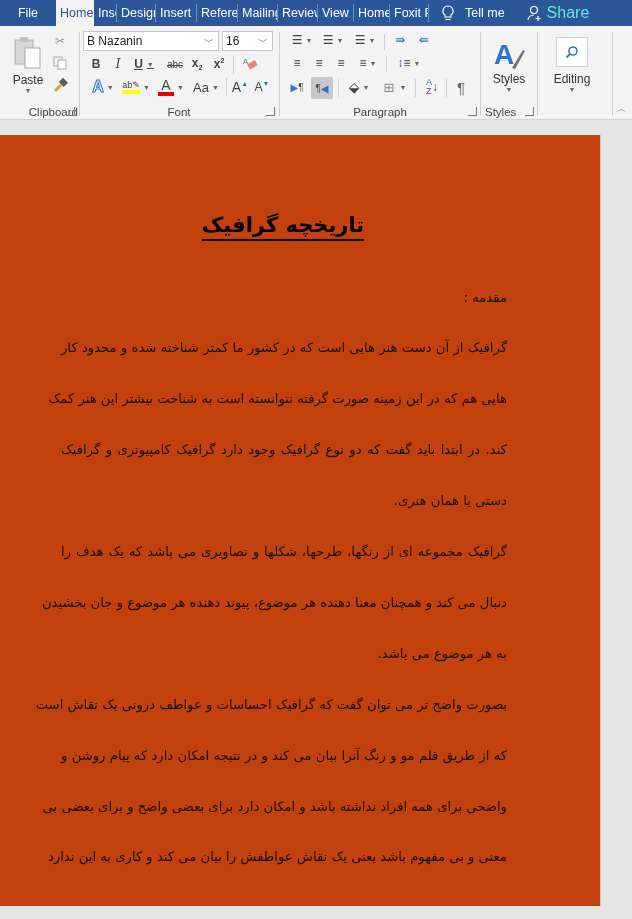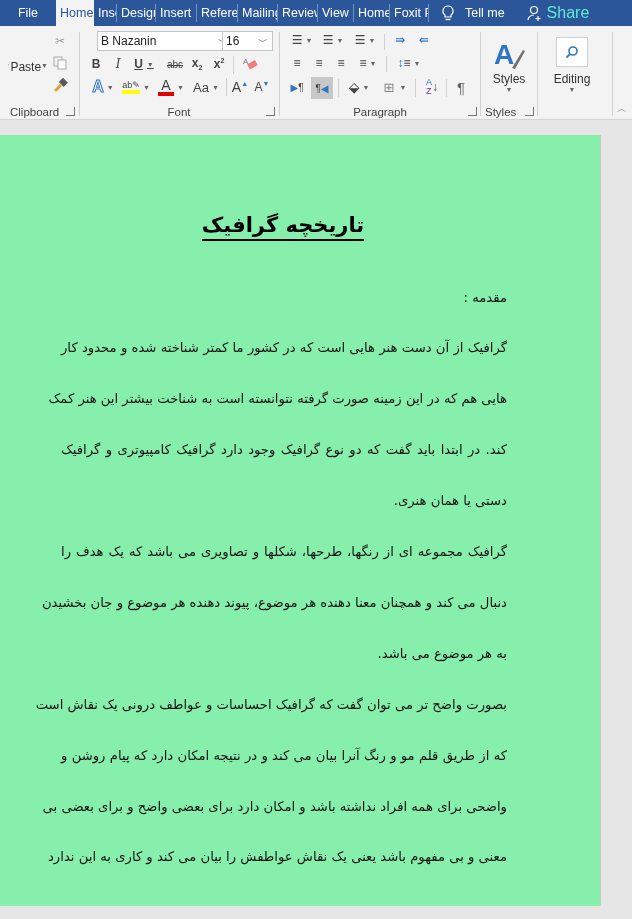--- a/index.html
+++ b/index.html
@@ -15,21 +15,21 @@
   .ribbon { position: absolute; left: 0; top: 26px; width: 632px; height: 94px; background: #f3f3f3; border-bottom: 1px solid #d4d4d4; }
   .group { position: absolute; top: 0; height: 94px; }
   .group-label { position: absolute; bottom: 2px; left: 0; right: 0; text-align: center; font-size: 11.5px; color: #444; }
   .launcher { position: absolute; bottom: 4px; right: 3px; width: 9px; height: 9px; border: 1px solid #777; border-top: none; border-left: none; }
   .vsep { position: absolute; top: 6px; width: 1px; height: 84px; background: #d0d0d0; }
   .ib { position: absolute; display: flex; align-items: center; justify-content: center; font-size: 12px; color: #444; }
   .dd { font-size: 7px; color: #666; }
   .combo { position: absolute; height: 20px; background: #fff; border: 1px solid #c6c6c6; font-size: 12px; color: #222; display: flex; align-items: center; padding-left: 3px; }
   .combo .chev { position: absolute; right: 4px; top: 3px; font-size: 10px; color: #555; }
 
-  .page { position: absolute; left: 0; top: 135px; width: 601px; height: 771px; background: #86efac; border-right: 1px solid #c8c8c8; }
+  .page { position: absolute; left: 0; top: 135px; width: 601px; height: 771px; background: #c2410c; border-right: 1px solid #c8c8c8; }
   .doc-title { position: absolute; top: 78px; left: 0; width: 566px; text-align: center; font-family: "DejaVu Sans", sans-serif; font-weight: bold; font-size: 21px; color: #000; }
   .doc-title span { border-bottom: 2px solid #000; padding-bottom: 2px; }
   .line { position: absolute; left: 61px; width: 446px; direction: rtl; font-family: "DejaVu Sans", sans-serif; font-size: 13.2px; color: #111; white-space: nowrap; }
   .line.justify { text-align: justify; text-align-last: justify; }
   .line.start { text-align: right; }
 </style>
 </head>
 <body>
 
 <div class="tabbar">
@@ -58,21 +58,21 @@
         <line x1="11" y1="11" x2="11" y2="16" stroke="#fff" stroke-width="1.2"></line>
         <line x1="8.5" y1="13.5" x2="13.5" y2="13.5" stroke="#fff" stroke-width="1.2"></line>
       </svg>
     <span>Share</span>
   </div>
 </div>
 
 <div class="ribbon">
 
   <div class="group" style="left:0; width:78px;">
-    <div class="ib" style="left:8px; top:4px; width:40px; height:70px; flex-direction:row;">
+    <div class="ib" style="left:8px; top:4px; width:40px; height:70px; flex-direction:column;">
       <svg width="30" height="34" viewBox="0 0 30 34">
           <rect x="2" y="4" width="18" height="24" fill="#d7d7d7" stroke="#b0b0b0"></rect>
           <rect x="7" y="1" width="8" height="5" fill="#c0c0c0"></rect>
           <rect x="12" y="12" width="15" height="20" fill="#fff" stroke="#a8a8a8"></rect>
         </svg>
       <span style="font-size:12px; color:#333; margin-top:3px;">Paste</span>
       <span class="dd">▼</span>
     </div>
     <div class="ib" style="left:50px; top:6px; width:20px; height:18px; color:#999;">
         <span>✂</span>
@@ -82,27 +82,27 @@
           <rect x="1" y="1" width="8" height="9" fill="none" stroke="#aaa"></rect>
           <rect x="5" y="4" width="8" height="9" fill="#fff" stroke="#aaa"></rect>
         </svg>
     </div>
     <div class="ib" style="left:50px; top:50px; width:20px; height:18px;">
       <svg width="16" height="14" viewBox="0 0 16 14">
           <path d="M2 12 L8 6 L10 8 L4 14Z" fill="#e0a030"></path>
           <rect x="8" y="1" width="7" height="6" fill="#5a5a5a" transform="rotate(45 11 4)"></rect>
         </svg>
     </div>
-    <div class="group-label" style="text-align:left; padding-left:10px;">Clipboard</div>
+    <div class="group-label" style="text-align:right; padding-left:10px;">Clipboard</div>
     <div class="launcher"></div>
   </div>
   <div class="vsep" style="left:79px;"></div>
 
   <div class="group" style="left:80px; width:198px;">
-    <div class="combo" style="left:17px; top:5px; width:136px;">
+    <div class="combo" style="left:3px; top:5px; width:136px;">
       <span>B Nazanin</span>
       <span class="chev">﹀</span>
     </div>
     <div class="combo" style="left:142px; top:5px; width:51px;">
       <span>16</span>
       <span class="chev">﹀</span>
     </div>
     <div class="ib" style="left:8px; top:29px; width:16px; height:18px; font-weight:bold;">
         <span>B</span>
       </div>

